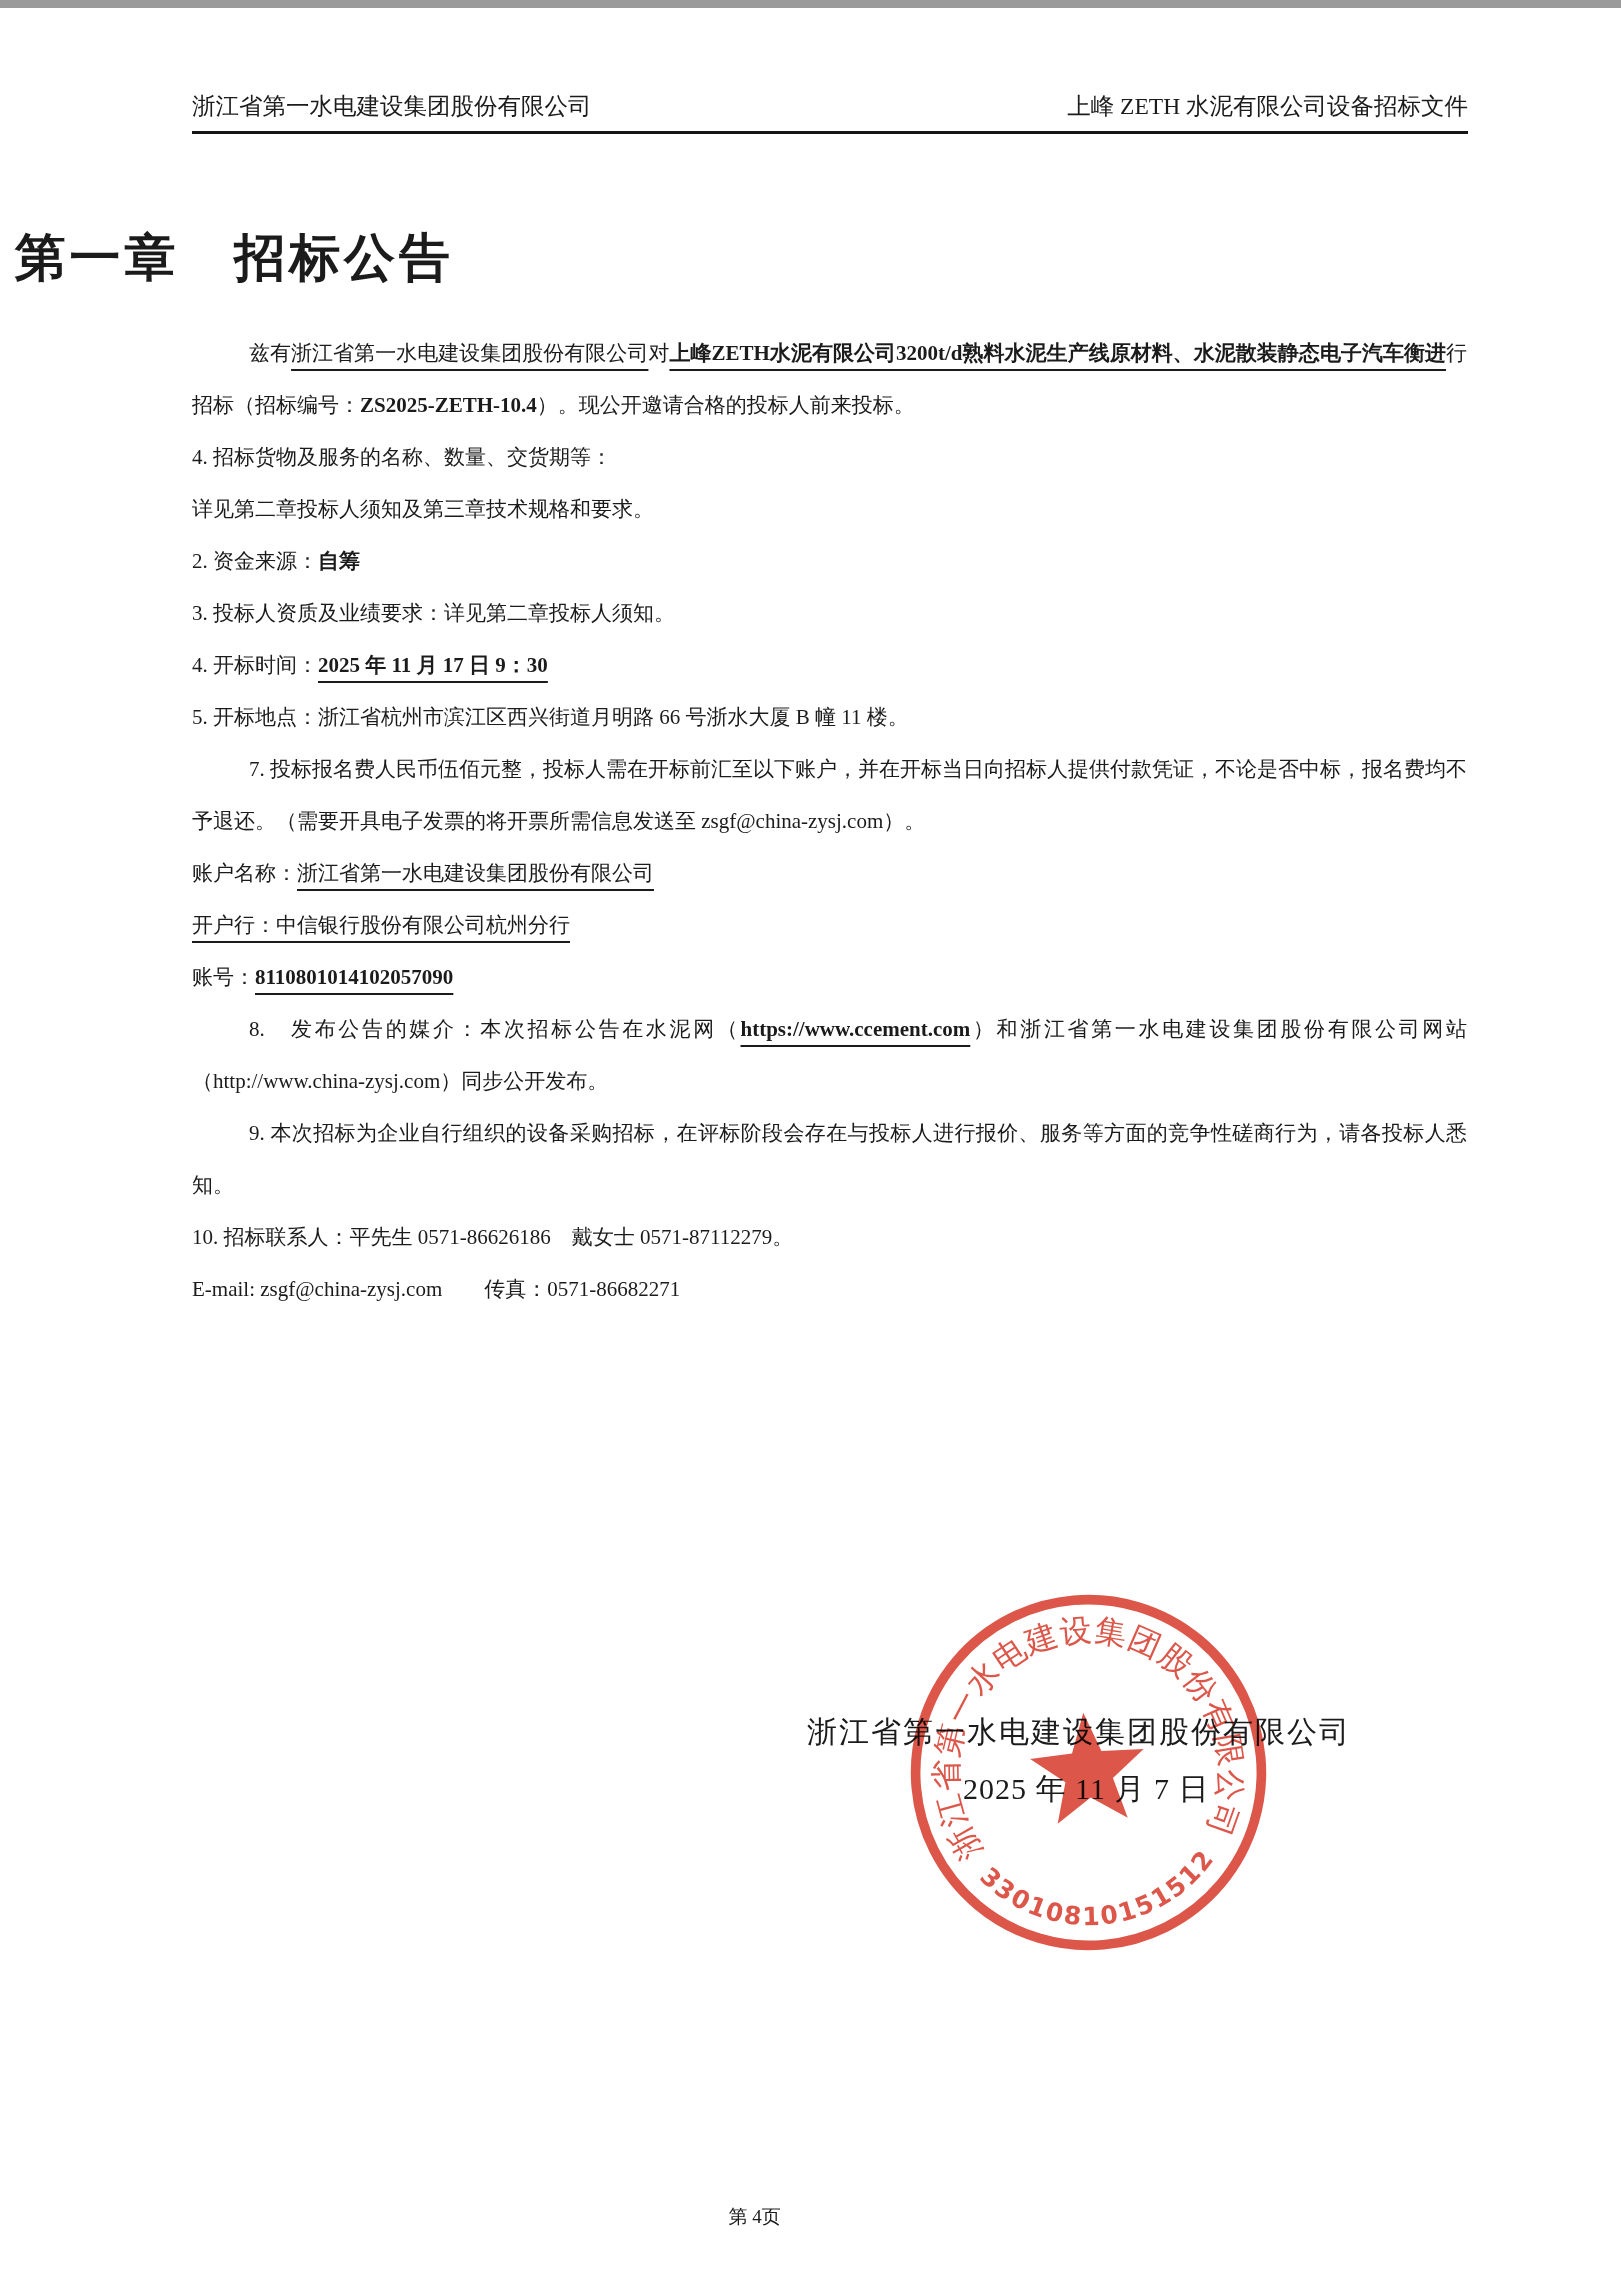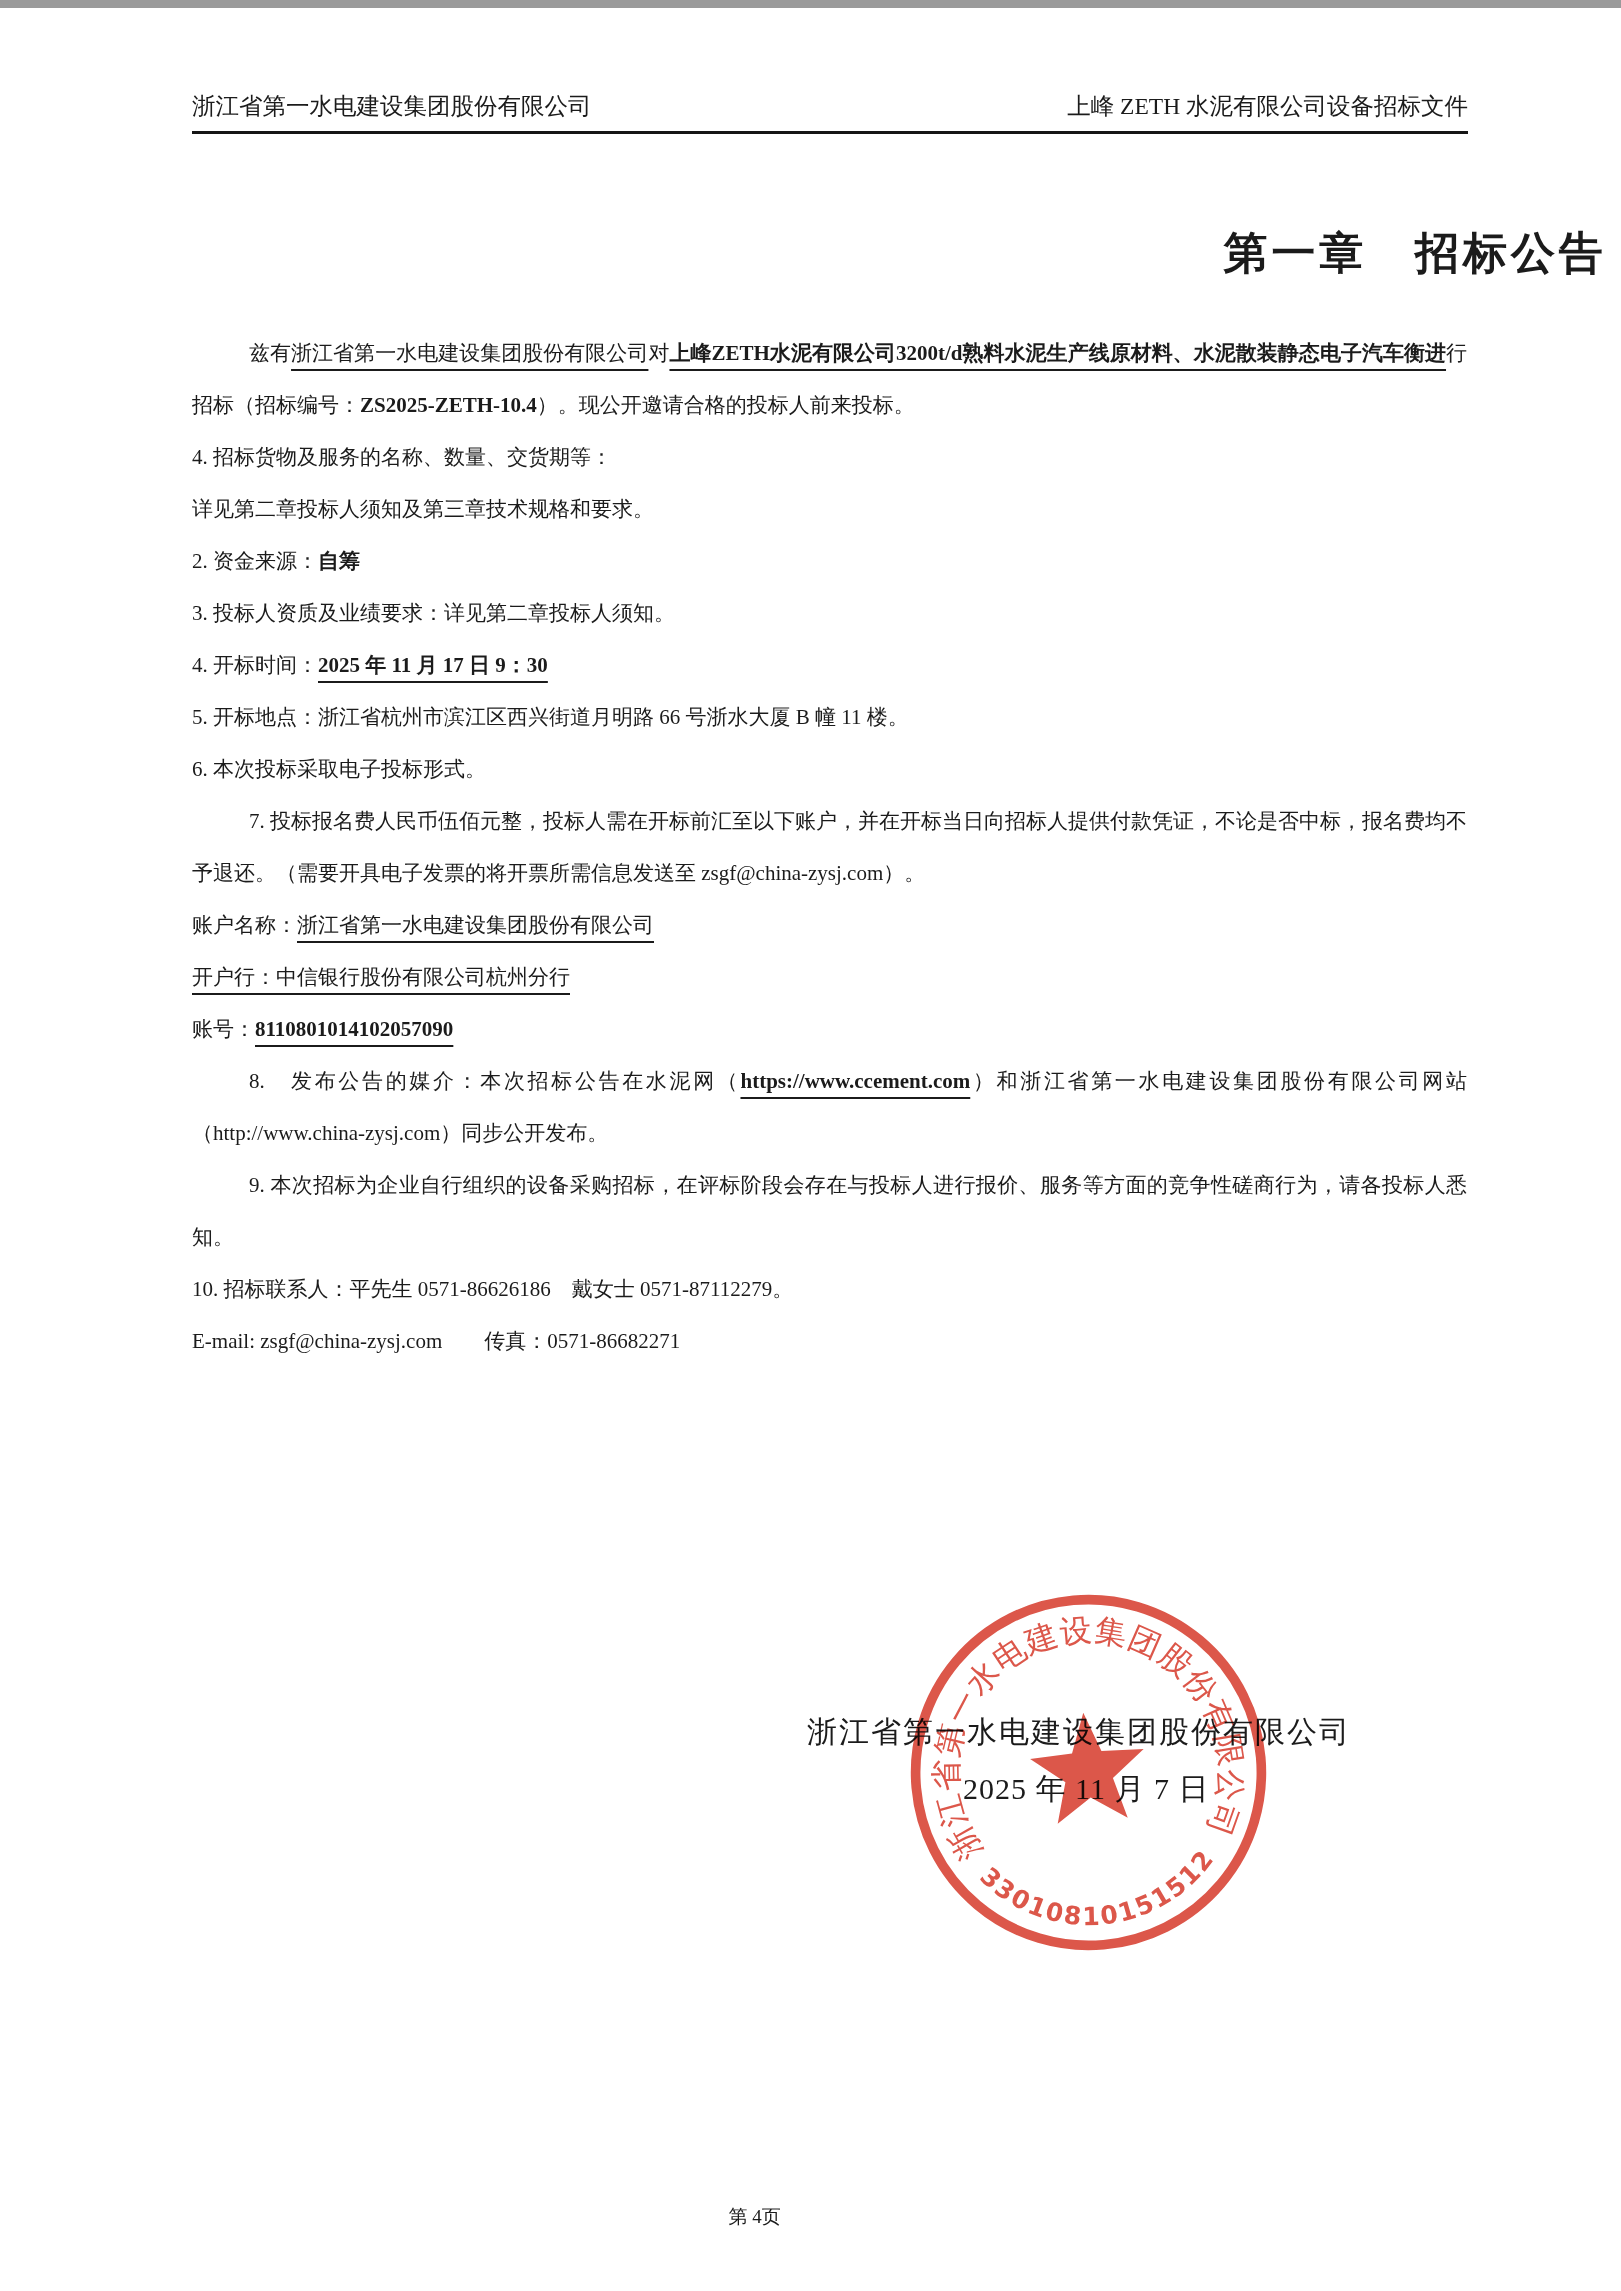--- a/index.html
+++ b/index.html
@@ -10,21 +10,21 @@
     font-family:"Liberation Serif","DejaVu Serif",serif;
   }
   .header {
     position:absolute; top:82px; left:192px; right:153px;
     display:flex; justify-content:space-between; align-items:flex-end;
     font-size:23.5px; line-height:33px; padding-bottom:7.8px;
     border-bottom:3.9px solid #161616;
   }
   .title {
     position:absolute; top:216px; left:14.7px; width:1592px;
-    text-align:right; font-size:44px; font-weight:bold; letter-spacing:3.9px;
+    text-align:left; font-size:51px; font-weight:bold; letter-spacing:3.9px;
   }
   .docbody {
     position:absolute; top:319px; left:192px; width:1275px;
     font-size:21px; line-height:52px;
   }
   p.line { margin:0; text-align:justify; }
   .para  { text-indent:57px; }
   .ind1  { margin-left:57px; }
   .ind2  { margin-left:114px; }
   .ind3  { margin-left:120px; }
@@ -59,21 +59,20 @@
   <h1 class="title">第一章　招标公告</h1>
 
   <div class="docbody" id="doc-body">
       <p class="line para"><span>兹有</span><span class="u">浙江省第一水电建设集团股份有限公司</span><span>对</span><span class="b u">上峰ZETH水泥有限公司3200t/d熟料水泥生产线原材料、水泥散装静态电子汽车衡进</span><span>行招标（招标编号：</span><span class="b">ZS2025-ZETH-10.4</span><span>）。现公开邀请合格的投标人前来投标。</span></p>
       <p class="line ind1"><span>4. 招标货物及服务的名称、数量、交货期等：</span></p>
       <p class="line ind2"><span>详见第二章投标人须知及第三章技术规格和要求。</span></p>
       <p class="line ind1"><span>2. 资金来源：</span><span class="b">自筹</span></p>
       <p class="line ind1"><span>3. 投标人资质及业绩要求：详见第二章投标人须知。</span></p>
       <p class="line ind1"><span>4. 开标时间：</span><span class="b u">2025 年 11 月 17 日 9：30</span></p>
       <p class="line ind1"><span>5. 开标地点：浙江省杭州市滨江区西兴街道月明路 66 号浙水大厦 B 幢 11 楼。</span></p>
-      <p class="line ind1"><span>6. 本次投标采取电子投标形式。</span></p>
       <p class="line para"><span>7. 投标报名费人民币伍佰元整，投标人需在开标前汇至以下账户，并在开标当日向招标人提供付款凭证，不论是否中标，报名费均不予退还。（需要开具电子发票的将开票所需信息发送至 zsgf@china-zysj.com）。</span></p>
       <p class="line acct1"><span>账户名称：</span><span class="u">浙江省第一水电建设集团股份有限公司</span></p>
       <p class="line acct2"><span class="u">开户行：中信银行股份有限公司杭州分行</span></p>
       <p class="line acct3"><span>账号：</span><span class="b u">8110801014102057090</span></p>
       <p class="line para"><span>8.　发布公告的媒介：本次招标公告在水泥网（</span><span class="b u">https://www.ccement.com</span><span>）和浙江省第一水电建设集团股份有限公司网站（http://www.china-zysj.com）同步公开发布。</span></p>
       <p class="line para"><span>9. 本次招标为企业自行组织的设备采购招标，在评标阶段会存在与投标人进行报价、服务等方面的竞争性磋商行为，请各投标人悉知。</span></p>
       <p class="line ind1"><span>10. 招标联系人：平先生 0571-86626186　戴女士 0571-87112279。</span></p>
       <p class="line ind3"><span>E-mail: zsgf@china-zysj.com　　传真：0571-86682271</span></p>
     </div>
 

